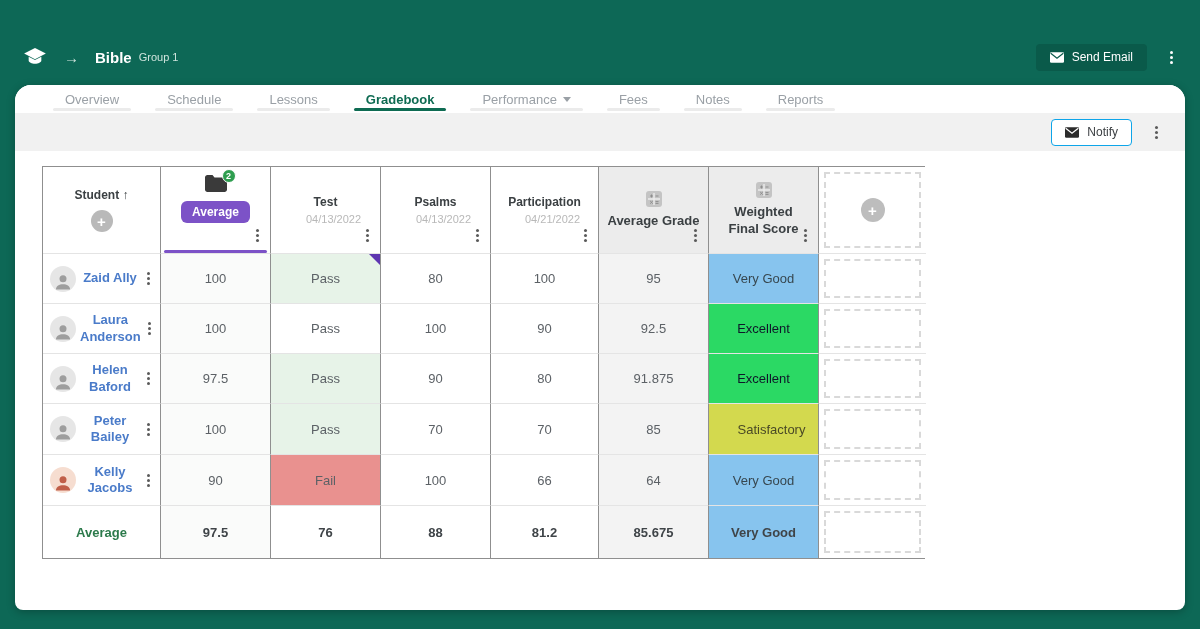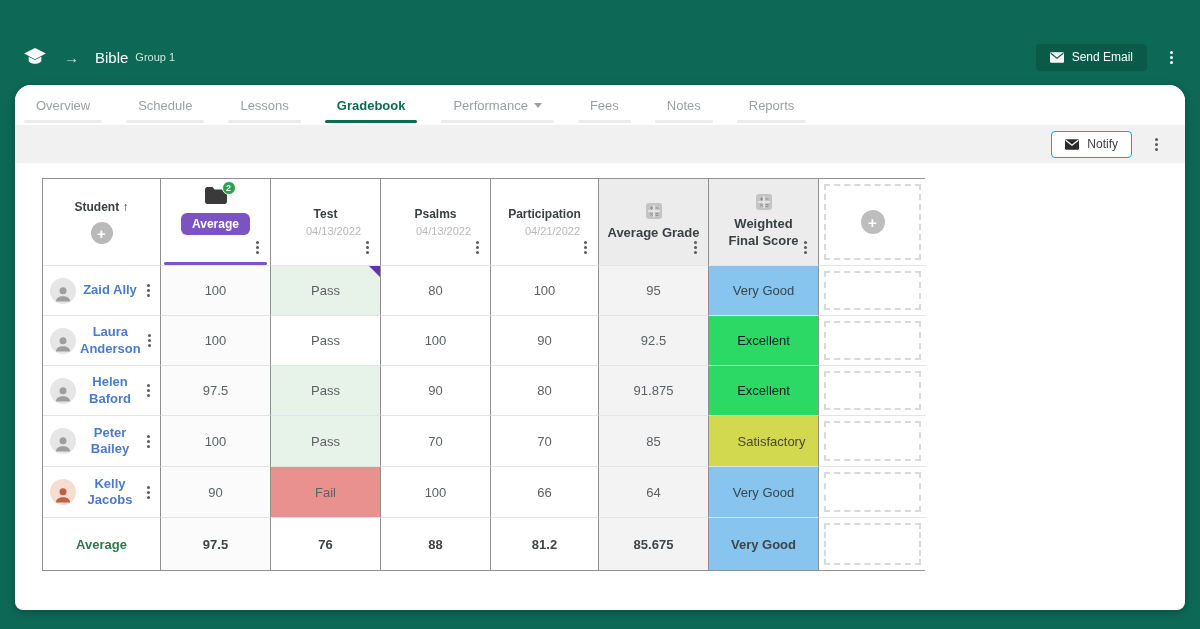--- a/index.html
+++ b/index.html
@@ -3,35 +3,35 @@
 <meta charset="utf-8">
 <style>
   * { box-sizing: border-box; margin: 0; padding: 0; }
   html,body { width:1200px; height:629px; }
   body { font-family:"Liberation Sans", sans-serif; background:#0d6856; position:relative; overflow:hidden; }
 
   
   .topbar { position:absolute; top:40px; left:24px; right:24px; height:34px; display:flex; align-items:center; }
   .logo { display:flex; align-items:center; margin-right:18px; }
   .crumb-arrow { color:#cfe4dd; font-size:15px; margin-right:16px; }
-  .crumb-title { color:#ffffff; font-size:15px; font-weight:normal; margin-right:7px; }
+  .crumb-title { color:#ffffff; font-size:15px; font-weight:bold; margin-right:7px; }
   .crumb-sub { color:#cfe4dd; font-size:11px; }
   .topbar-right { margin-left:auto; display:flex; align-items:center; gap:20px; }
   .send-email { display:flex; align-items:center; gap:8px; background:#0a5a4a; border:none; border-radius:4px;
                 height:27px; padding:0 14px; color:#fff; font-size:12px; font-family:inherit; cursor:pointer; }
   .kebab { display:inline-flex; flex-direction:column; gap:2px; padding:3px; cursor:pointer; }
   .kebab i { width:3px; height:3px; border-radius:50%; background:#5a5a5a; }
   .kebab.light i { background:#ffffff; }
 
   
   .card { position:absolute; left:15px; right:15px; top:85px; bottom:19px; background:#fff;
           border-radius:16px 16px 8px 8px; overflow:hidden; box-shadow:0 2px 8px rgba(0,0,0,0.25); }
 
   
-  .tabbar { height:40px; display:flex; align-items:stretch; padding:0 9px; background:#fff; }
+  .tabbar { height:28px; display:flex; align-items:stretch; padding:0 38px; background:#fff; }
   .tab { position:relative; display:flex; align-items:center; gap:6px; padding:0 12px; margin-right:24px;
          font-size:13px; color:#9aa0a6; cursor:pointer; white-space:nowrap; }
   .tab::after { content:""; position:absolute; left:0; right:0; bottom:2px; height:3px; background:#ebebeb; border-radius:2px; }
   .tab.active { color:#0e6b52; font-weight:bold; }
   .tab.active::after { background:#0e6b52; }
   .caret { width:0; height:0; border-left:4px solid transparent; border-right:4px solid transparent; border-top:5px solid #9aa0a6; }
 
   
   .toolbar { height:38px; background:#f1f1f1; display:flex; align-items:center; justify-content:flex-end; padding:0 24px; gap:20px; }
   .notify-btn { display:flex; align-items:center; gap:8px; background:#fff; border:1px solid #0ea5e9; border-radius:4px;

